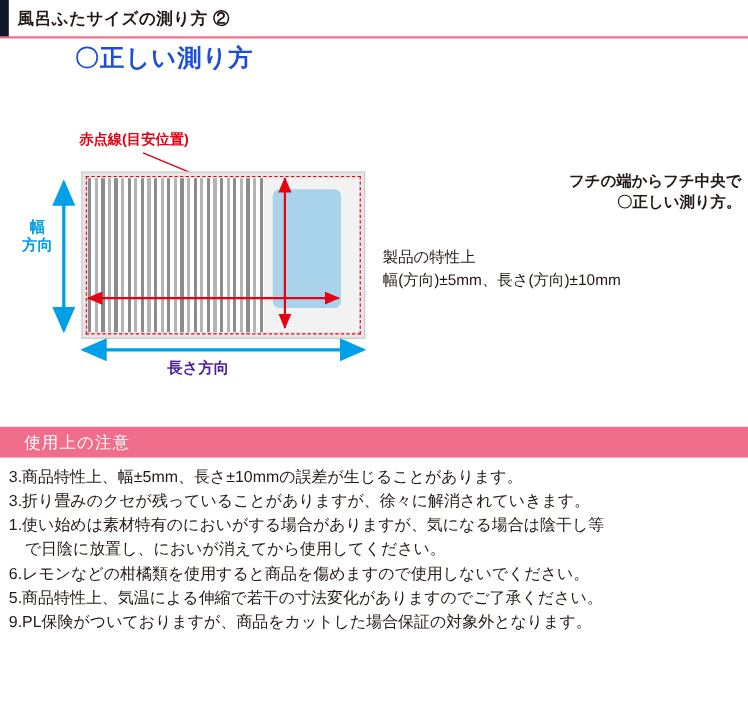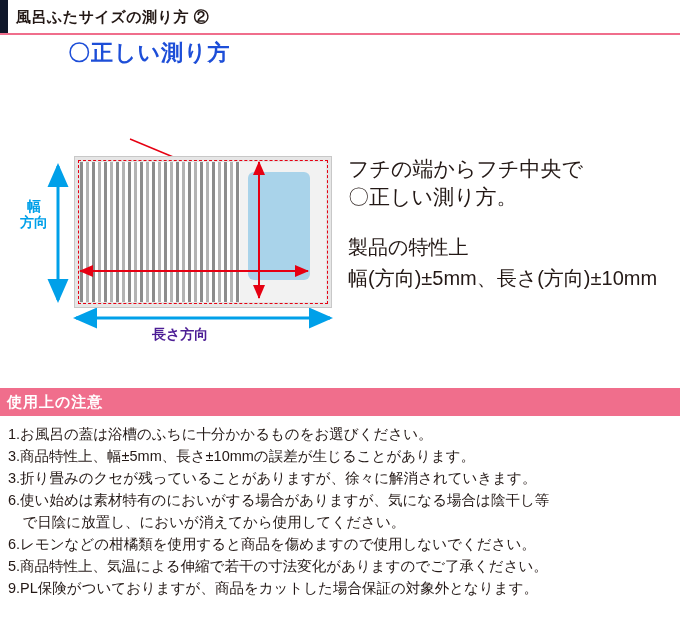--- a/index.html
+++ b/index.html
@@ -171,48 +171,49 @@
   }
 
   
   .right-text {
     position: absolute;
     left: 348px;
     top: 155px;
     width: 326px;
   }
   .right-main {
-    font-size: 21px;
-    font-weight: normal;
+    font-size: 14px;
+    font-weight: bold;
     line-height: 1.35;
     color: #231815;
+    text-align: right;
   }
   .right-sub {
-    margin-top: 20px;
-    font-size: 20px;
+    margin-top: 30px;
+    font-size: 14px;
     line-height: 1.55;
     color: #231815;
   }
 
   
   .notes-header {
     position: absolute;
     left: 0;
     top: 388px;
     width: 680px;
     height: 28px;
     background: #f06e8c;
     display: flex;
     align-items: center;
   }
   .notes-header-title {
     color: #ffffff;
     font-size: 15px;
-    font-weight: bold;
-    padding-left: 7px;
+    font-weight: normal;
+    padding-left: 22px;
     letter-spacing: 1px;
   }
   .notes-list {
     position: absolute;
     left: 8px;
     top: 423px;
     width: 668px;
     font-size: 14.5px;
     line-height: 1.52;
     color: #231815;
@@ -226,20 +227,21 @@
 
 <div class="top-bar">
   <div class="top-bar-title">風呂ふたサイズの測り方 ②</div>
 </div>
 <div class="top-bar-underline"></div>
 
 <div class="heading">〇正しい測り方</div>
 
 <div class="diagram">
 
+  <div class="red-label">赤点線(目安位置)</div>
 
   <svg class="red-pointer" viewBox="0 0 56 24">
     <line x1="2" y1="2" x2="50" y2="22" stroke="#e60012" stroke-width="1.4"></line>
   </svg>
 
   <div class="lid-outer"></div>
   <div class="slats"></div>
   <div class="tub-white"></div>
   <div class="tub-blue"></div>
   <div class="lid-dotted"></div>
@@ -286,21 +288,20 @@
     <div>製品の特性上</div>
     <div>幅(方向)±5mm、長さ(方向)±10mm</div>
   </div>
 </div>
 
 <div class="notes-header">
   <div class="notes-header-title">使用上の注意</div>
 </div>
 
 <div class="notes-list">
-  <div class="note-item">1.お風呂の蓋は浴槽のふちに十分かかるものをお選びください。</div>
   <div class="note-item">3.商品特性上、幅±5mm、長さ±10mmの誤差が生じることがあります。</div>
   <div class="note-item">3.折り畳みのクセが残っていることがありますが、徐々に解消されていきます。</div>
-  <div class="note-item">6.使い始めは素材特有のにおいがする場合がありますが、気になる場合は陰干し等
+  <div class="note-item">1.使い始めは素材特有のにおいがする場合がありますが、気になる場合は陰干し等
 　で日陰に放置し、においが消えてから使用してください。</div>
   <div class="note-item">6.レモンなどの柑橘類を使用すると商品を傷めますので使用しないでください。</div>
   <div class="note-item">5.商品特性上、気温による伸縮で若干の寸法変化がありますのでご了承ください。</div>
   <div class="note-item">9.PL保険がついておりますが、商品をカットした場合保証の対象外となります。</div>
 </div>
 
 </body></html>

